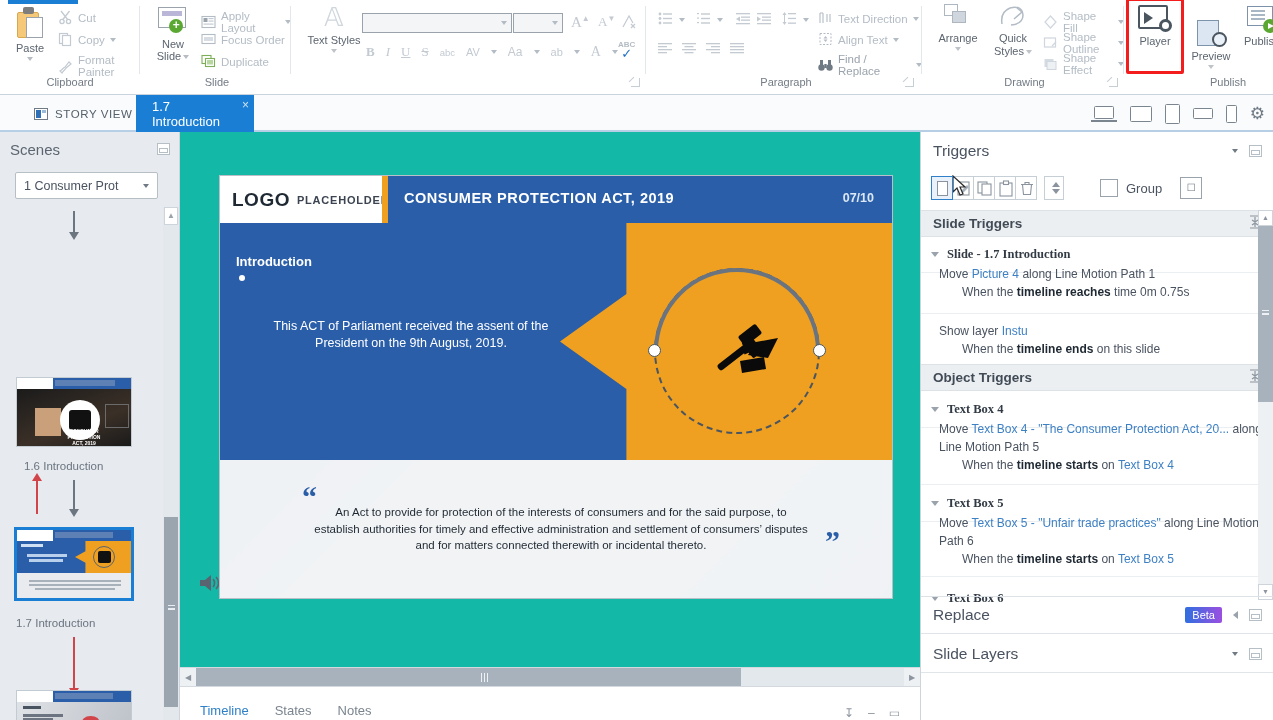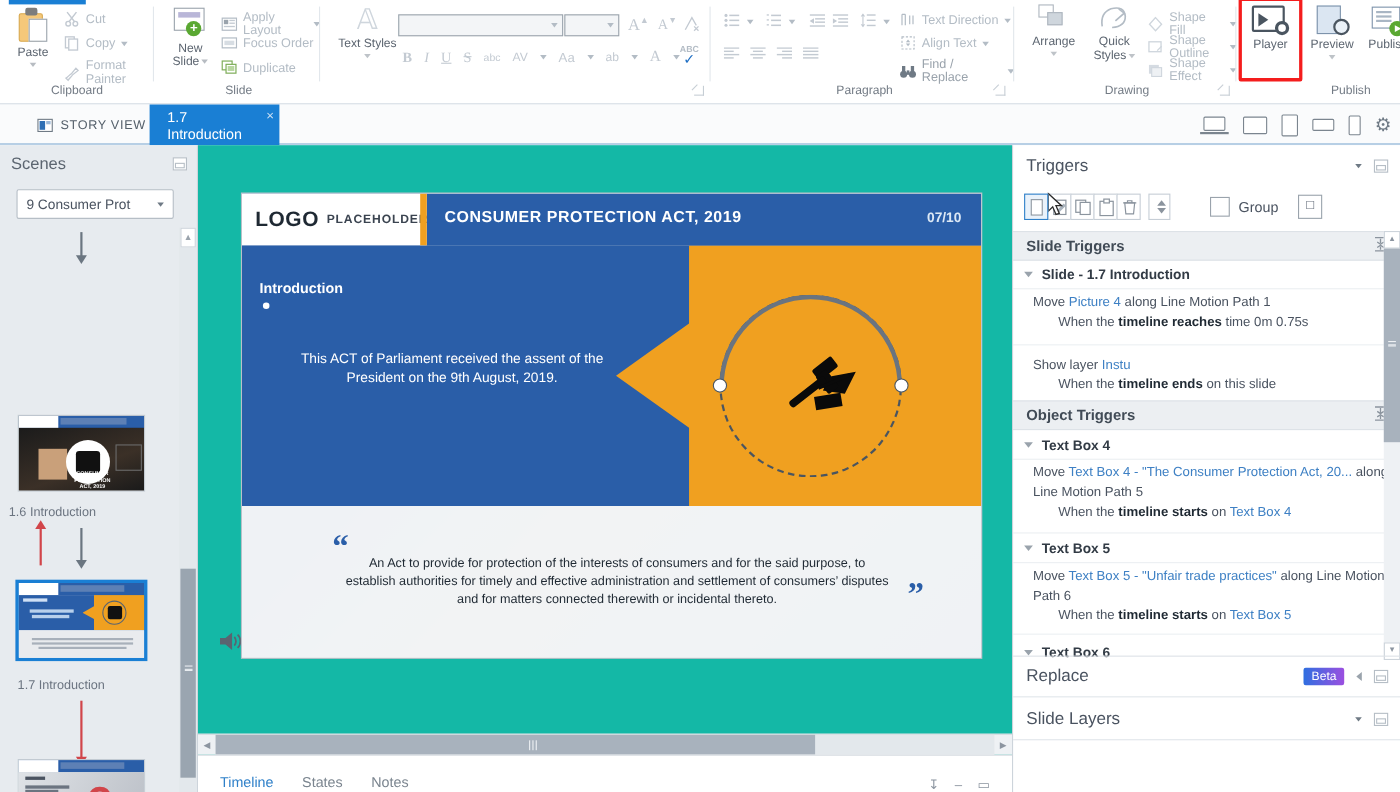--- a/index.html
+++ b/index.html
@@ -311,24 +311,25 @@
                 color:#6b7480;font-size:10px;text-align:center;line-height:20px;}
 
   .sect-hd {
     position:absolute; left:0; width:353px; height:27px; background:#eceff2;
     display:flex; align-items:center; padding:0 12px;
     font-size:13.5px; font-weight:bold; color:#414b56;
     border-top:1px solid #dde2e7; border-bottom:1px solid #dde2e7;
   }
   .sect-hd .ci { margin-left:auto; }
   .grp-row {
-    position:absolute; left:0; width:353px; height:26px;
+    position:absolute; left:0; width:353px; height:36px;
     display:flex; align-items:center; padding-left:10px; gap:8px;
     font-size:12.5px; font-weight:bold; color:#323b45;
     border-bottom:1px solid #eceff2;
+    font-family:Liberation Serif, serif;
   }
   .tri-d { width:0;height:0;border-left:4px solid transparent;border-right:4px solid transparent;
            border-top:5px solid #9aa3ac; }
   .trig-line {
     position:absolute; left:0; width:340px; font-size:12px; color:#4a5360; line-height:1.5;
   }
   .trig-line .obj { color:#3e80c4; }
   .trig-line b { color:#1f2933; }
   .sep-line { position:absolute; left:0; width:353px; height:1px; background:#eceff2; }
 
@@ -714,21 +715,21 @@
     <div class="rgroup" style="left:1127px;width:146px;">
       <div class="redbox" style="left:-1px;top:-2px;width:58px;height:76px;"></div>
       <div class="bigbtn" style="left:2px;top:5px;width:52px;">
         <span class="bi player-ico">
           <i class="scr"></i>
             <i class="tri"></i>
             <i class="wr"></i>
         </span>
         <span>Player</span>
       </div>
-      <div class="bigbtn" style="left:58px;top:5px;width:52px;">
+      <div class="bigbtn" style="left:58px;top:20px;width:52px;">
         <span class="bi prev-ico">
           <i class="pg"></i>
             <i class="mg"></i>
         </span>
         <span>Preview</span>
         <span class="caret dk" style="display:block;margin:3px auto 0;opacity:.45"></span>
       </div>
       <div class="bigbtn" style="left:110px;top:5px;width:50px;">
         <span class="bi pub-ico">
           <i class="bd"></i>
@@ -771,40 +772,40 @@
     </div>
   </div>
 
   <div class="scenes">
     <div class="scenes-hd">
       <span class="t">Scenes</span>
       <span class="panel-dock" style="margin-left:auto"></span>
     </div>
 
     <div class="scene-select">
-      <span>9 Consumer Prot</span>
+      <span>1 Consumer Prot</span>
       <span class="c caret dk"></span>
     </div>
 
     <div class="arrow-v" style="left:73px;top:79px;height:22px;"></div>
 
     <div class="thumb" style="left:16px;top:245px;">
       <div class="ms" style="background:#111">
         <div class="bar"></div>
           <div class="logo"></div>
         <div style="position:absolute;left:38px;top:2px;width:60px;height:6px;background:#5d80b5"></div>
         <div style="position:absolute;left:0;top:11px;right:0;bottom:0;background:linear-gradient(160deg,#1b1b1b,#3b3027 60%,#1a1a1a)"></div>
         <div style="position:absolute;left:18px;top:30px;width:26px;height:28px;background:#c9a07a"></div>
         <div style="position:absolute;left:43px;top:22px;width:40px;height:40px;border-radius:50%;background:#fff"></div>
         <div style="position:absolute;left:52px;top:32px;width:22px;height:20px;background:#111;border-radius:3px"></div>
         <div style="position:absolute;left:38px;top:50px;width:58px;height:14px;color:#fff;font-size:5px;text-align:center;font-weight:bold;line-height:6px">CONSUMER PROTECTION<br>ACT, 2019</div>
         <div style="position:absolute;left:88px;top:26px;width:24px;height:24px;border:1px solid #6b6b6b"></div>
       </div>
     </div>
-    <div class="thumb-label" style="left:8px;top:328px;">1.6 Introduction</div>
+    <div class="thumb-label" style="left:24px;top:328px;">1.6 Introduction</div>
     <div class="arrow-v red up" style="left:36px;top:348px;height:34px;"></div>
     <div class="arrow-v" style="left:73px;top:348px;height:30px;"></div>
 
     <div class="thumb sel" style="left:16px;top:397px;">
       <div class="ms" style="background:#eef0f2">
         <div class="bar"></div>
           <div class="logo"></div>
         <div style="position:absolute;left:38px;top:2px;width:58px;height:6px;background:#5d80b5"></div>
         <div style="position:absolute;left:0;top:11px;width:116px;height:32px;background:#2a5ea8"></div>
         <div style="position:absolute;left:58px;top:11px;width:58px;height:32px;background:#f0a020;clip-path:polygon(18% 0,100% 0,100% 100%,18% 100%,18% 68%,0 50%,18% 32%)"></div>

